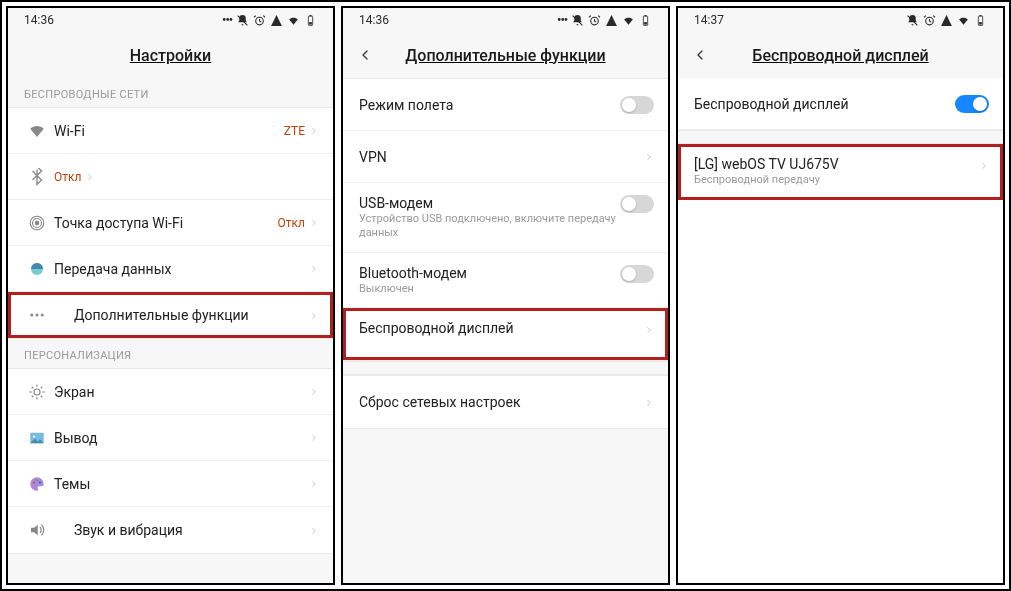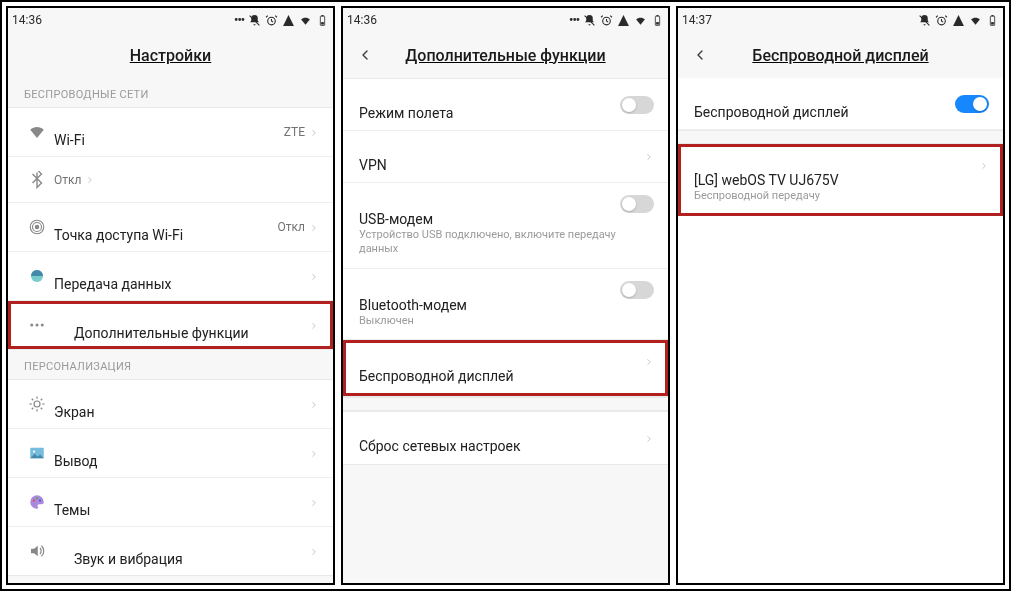--- a/index.html
+++ b/index.html
@@ -20,21 +20,21 @@
     display: flex;
     flex-direction: column;
     overflow: hidden;
     position: relative;
   }
   .statusbar {
     height: 24px;
     display: flex;
     align-items: center;
     justify-content: space-between;
-    padding: 0 4px;
+    padding: 0 16px;
     font-size: 12px;
     background: #f7f7f7;
     color: #2a2a2a;
   }
   .status-icons { display: flex; align-items: center; gap: 4px; }
   .status-icons svg { width: 13px; height: 13px; fill: #2a2a2a; }
   .dots { letter-spacing: -1px; font-weight: bold; }
   .header {
     height: 46px;
     display: flex;
@@ -78,23 +78,23 @@
     position:relative;
   }
   .row:last-child { border-bottom: none; gap: 20px; }
   .row .icon-slot {
     width: 34px;
     display:flex; align-items:center; justify-content:center;
     color:#7a7a7a;
   }
   .row .icon-slot svg { width:18px; height:18px; fill:currentColor; }
   .row .text-slot { flex:1; display:flex; flex-direction:column; justify-content:center; }
-  .row .primary { font-size:14px; color:#212121;margin-top:16px; }
+  .row .primary { font-size:14px; color:#212121; }
   .row .secondary { font-size:11px; color:#9a9a9a; margin-top:1px; line-height:1.25; }
-  .row .value { font-size:12px; color:#737373; margin-right:4px; }
+  .row .value { font-size:12px; color:#c2410c; margin-right:4px; }
   .row .chevron svg { width:10px; height:10px; stroke:#bbb; stroke-width:2; fill:none; stroke-linecap:round; stroke-linejoin:round;}
   .toggle {
     width: 34px; height: 18px; border-radius: 10px; position:relative;
     background:#d7d7d7;
   }
   .toggle::after {
     content:""; position:absolute; width:14px; height:14px; border-radius:50%;
     background:#fff; top:2px; left:2px; box-shadow:0 1px 2px rgba(0,0,0,.2);
   }
   .toggle.on { background:#1787ff; }

